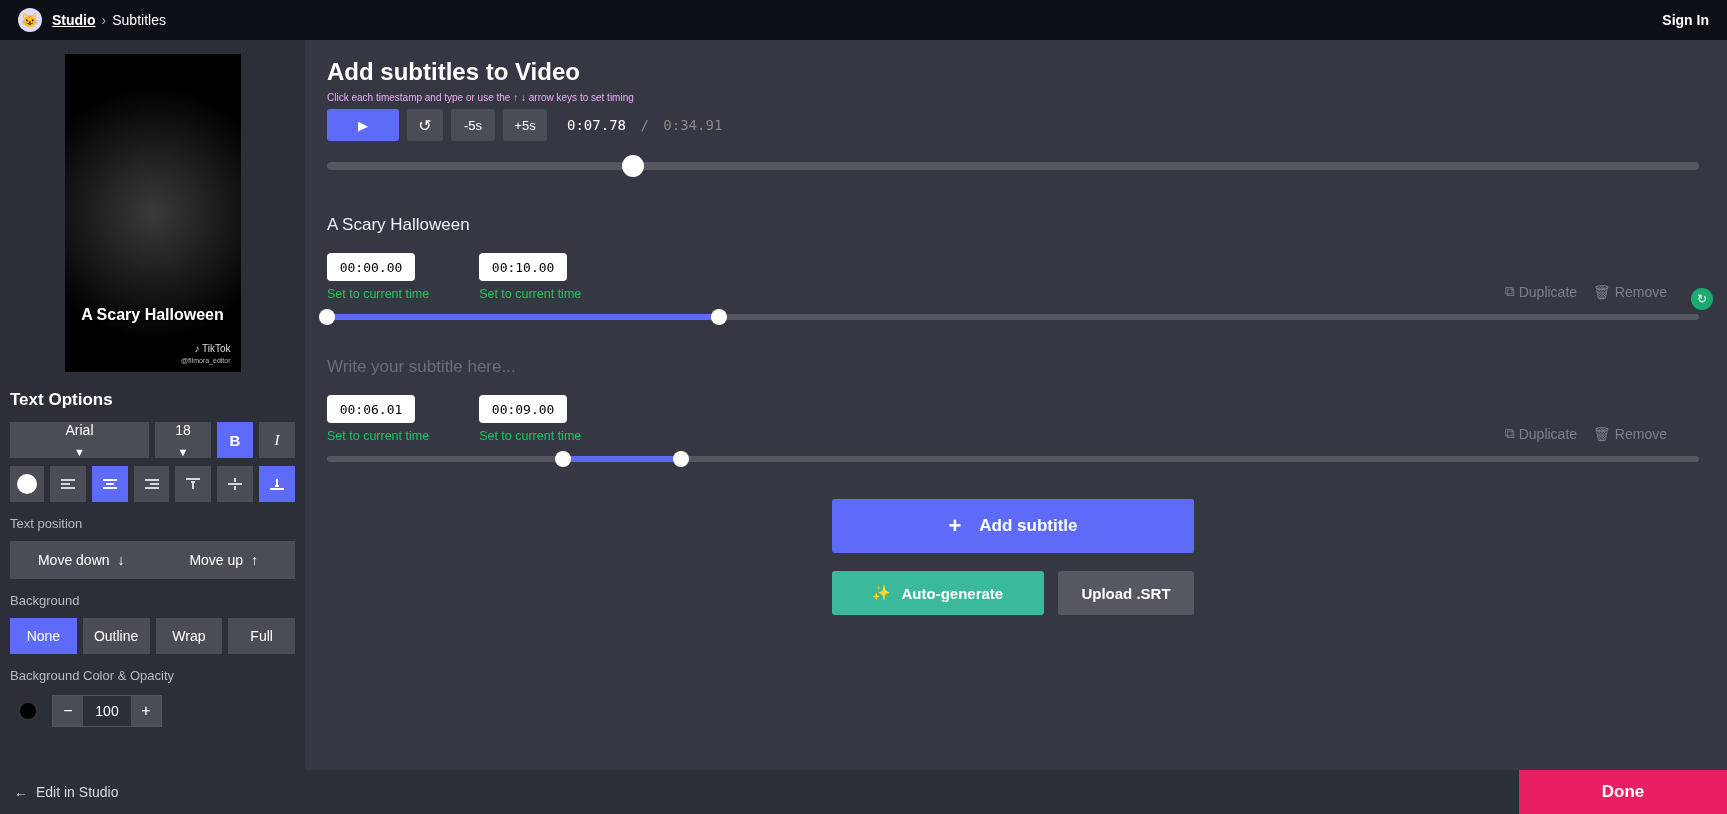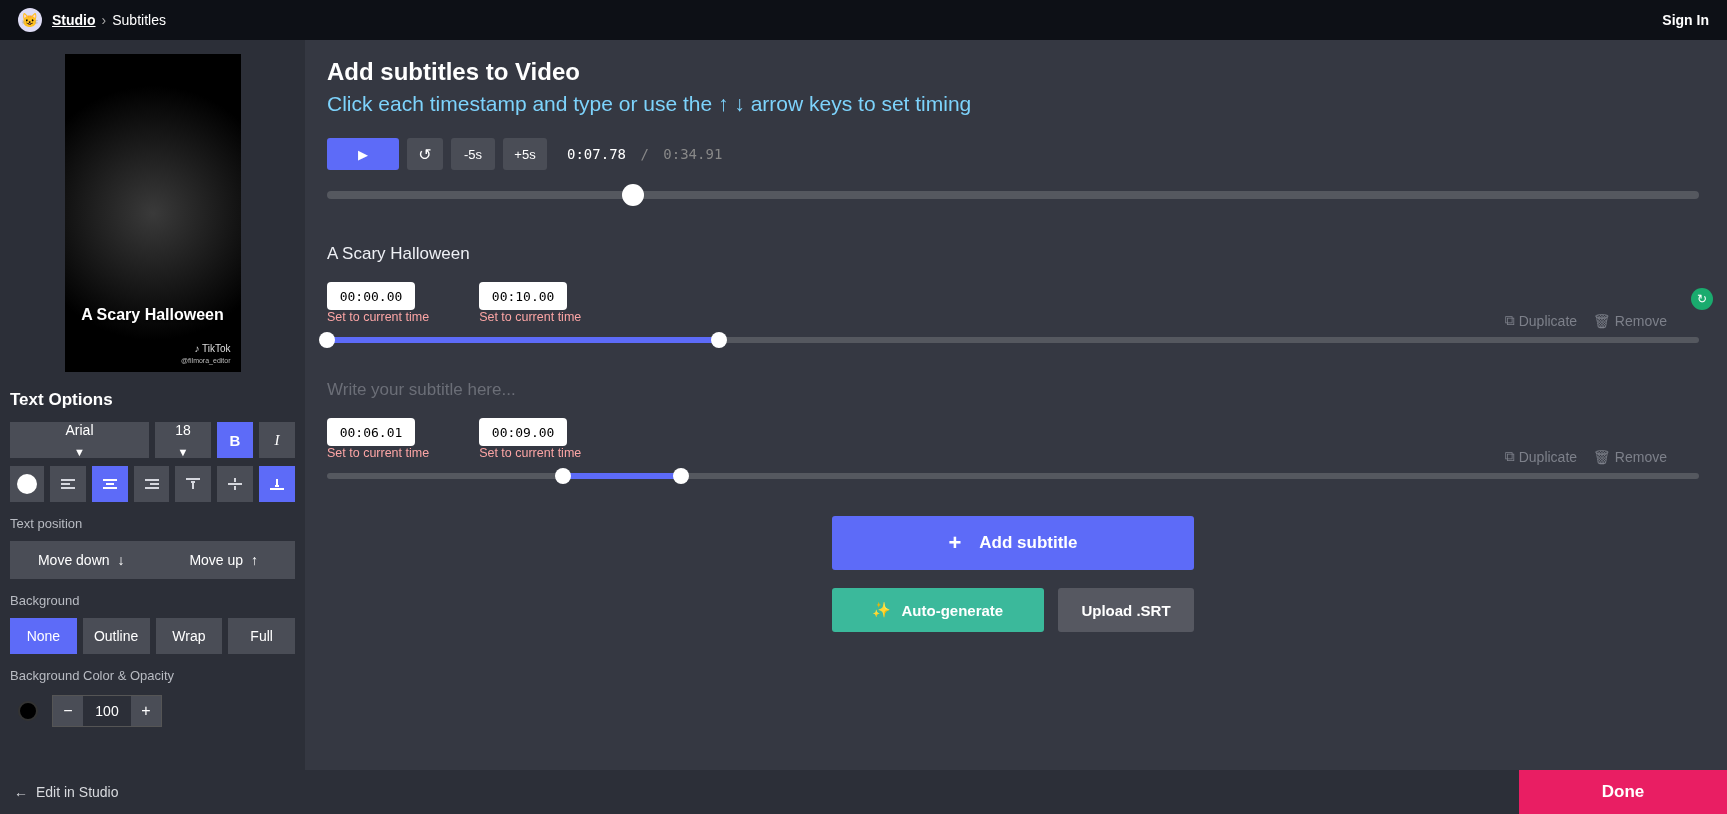--- a/index.html
+++ b/index.html
@@ -117,21 +117,21 @@
   width: 48px; height: 30px; background: transparent; border: none; color: #fff;
   text-align: center; font-size: 14px;
 }
 .opacity-group { display:flex; align-items:center; border:1px solid #555; }
 
 .content {
   flex: 1; background: #353842; padding: 18px 28px 0 22px;
   overflow-y: auto; position: relative;
 }
 .page-title { font-size: 24px; font-weight: 700; margin-bottom: 6px; }
-.page-subtitle { font-size: 21px; color: #7dd3fc; margin-bottom: 22px; }
+.page-subtitle { font-size: 10px; color: #f0abfc; margin-bottom: 6px; }
 
 .controls-row { display: flex; align-items: center; gap: 8px; margin-bottom: 16px; }
 .ctrl-btn {
   height: 32px; background: #4a4d56; border: none; color: #fff;
   font-size: 13px; cursor: pointer; display: flex; align-items: center;
   justify-content: center; border-radius: 3px;
 }
 .play-btn { width: 72px; background: #5d6bf8; }
 .rewind-btn { width: 36px; font-size: 16px; }
 .skip-btn { width: 44px; }
@@ -160,21 +160,21 @@
 .subtitle-text::placeholder { color: #6b6e77; }
 .subtitle-text.filled { color: #eef0f5; }
 
 .time-inputs { display: flex; gap: 50px; margin-bottom: 6px; }
 .time-input-group { display: flex; flex-direction: column; }
 .time-input {
   width: 88px; height: 28px; background: #fff; color: #000;
   font-family: monospace; font-size: 13px; text-align: center;
   border: none; border-radius: 4px;
 }
-.time-link { font-size: 12.5px; color: #fca5a5; cursor: pointer; }
+.time-link { font-size: 12.5px; color: #22c55e; margin-top: 6px; cursor: pointer; }
 
 .row-actions {
   position: absolute; right: 32px; display: flex; gap: 16px;
   font-size: 14px; color: #7d808a;
 }
 .row-action { display: flex; align-items: center; gap: 4px; cursor: pointer; }
 
 .range-slider {
   position: relative; height: 18px; margin-top: 8px;
 }

